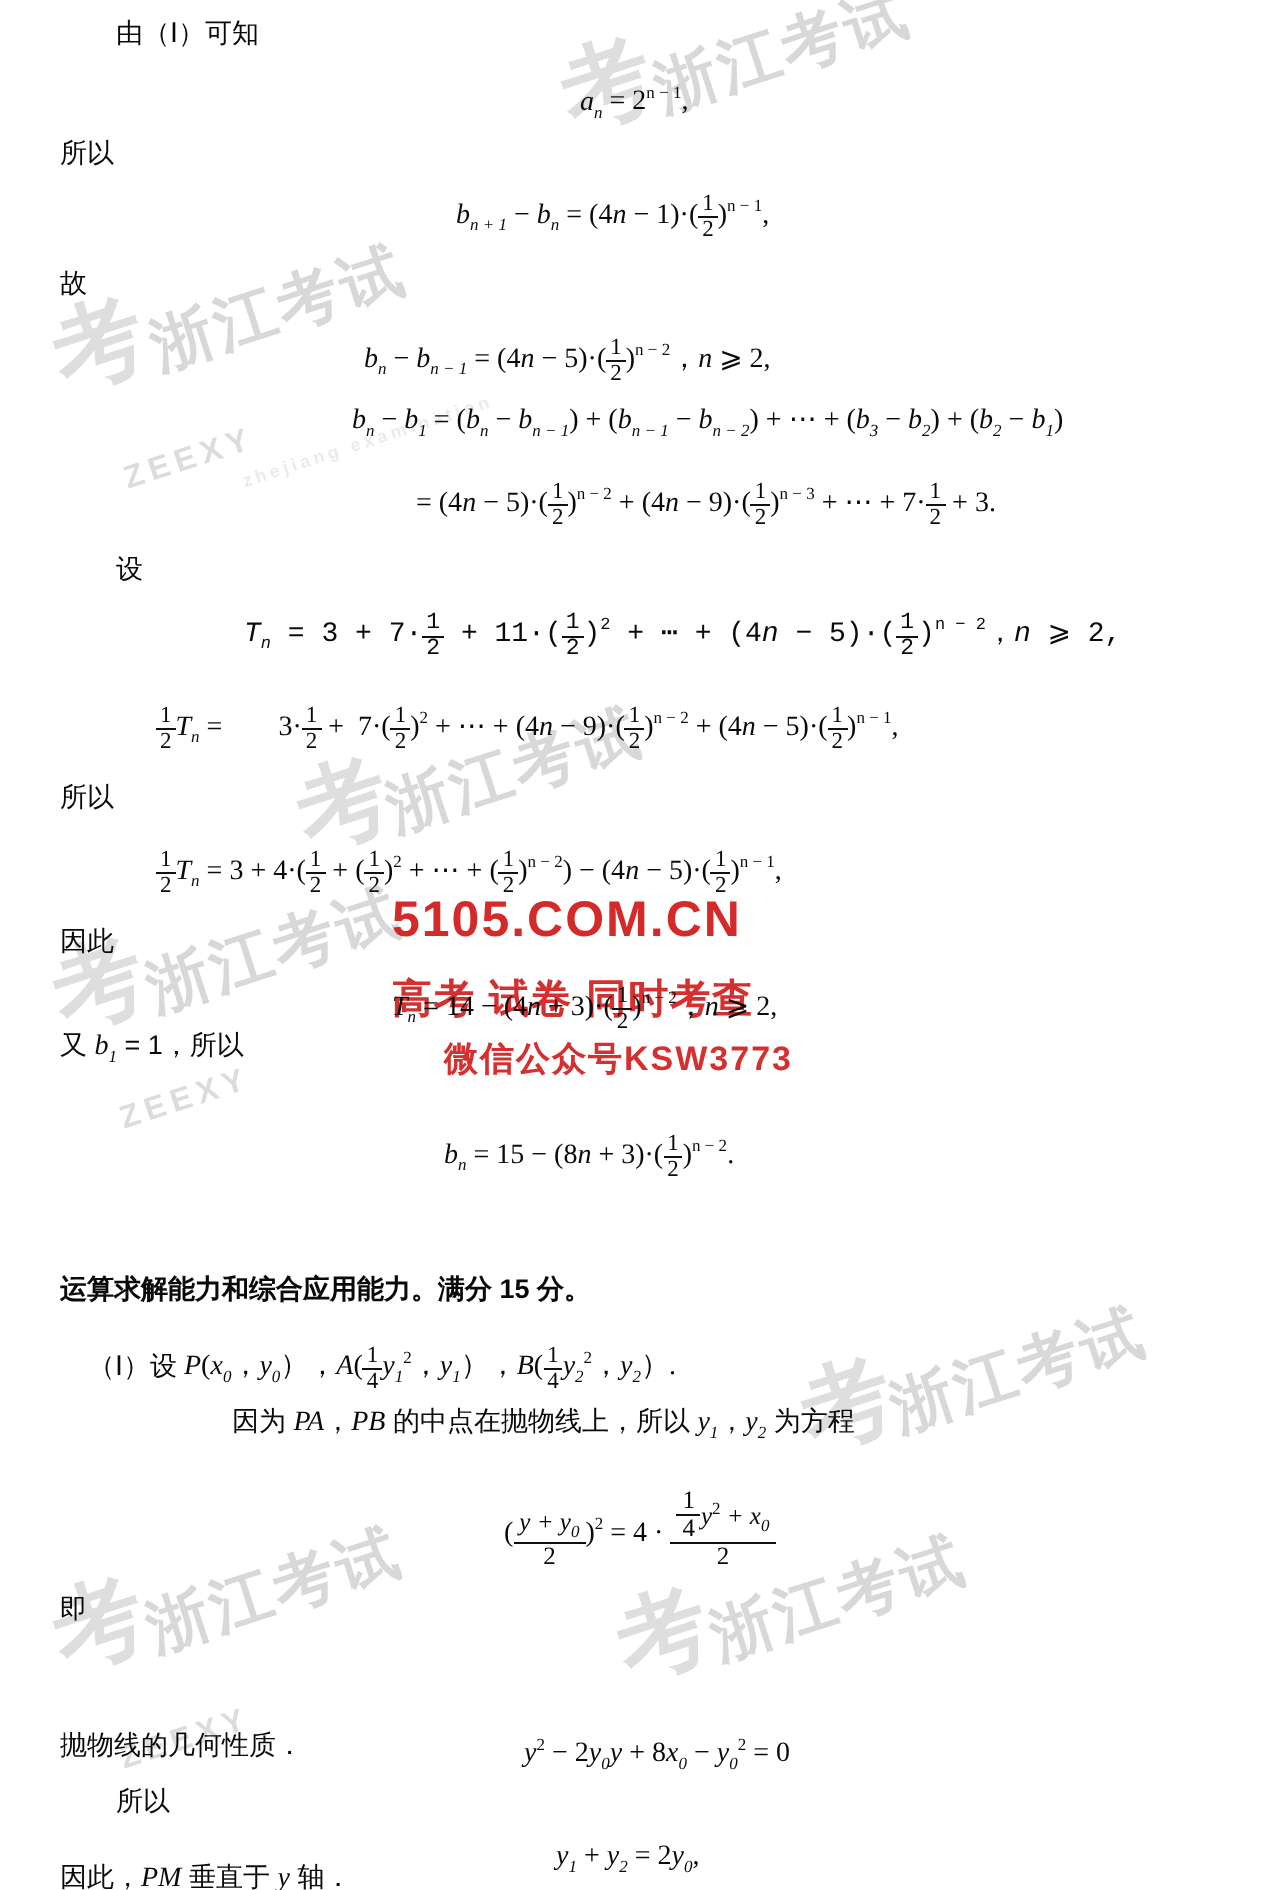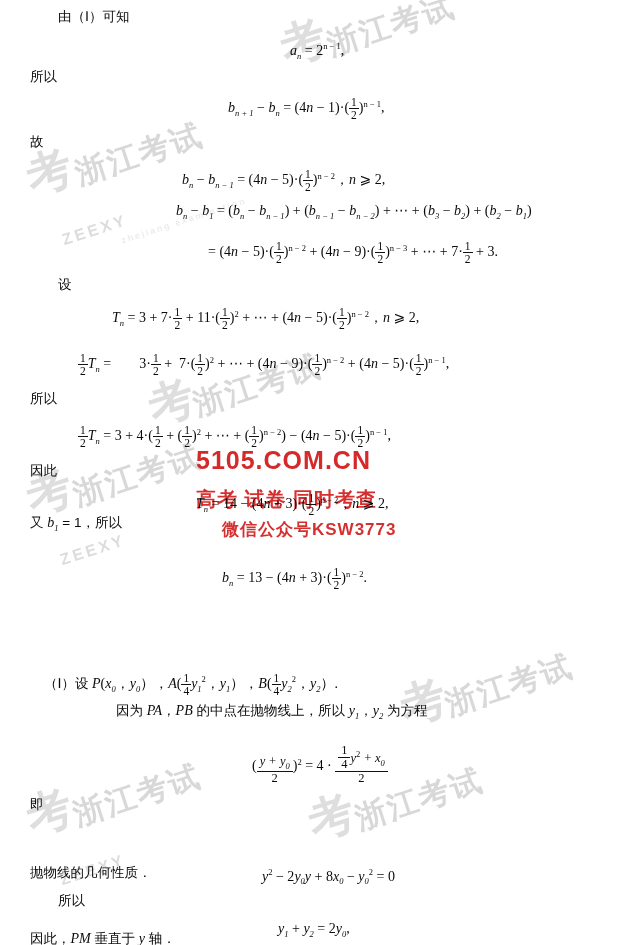--- a/index.html
+++ b/index.html
@@ -240,21 +240,21 @@
     <div class="ln math" style="left:176px; top:204px;">
       b<sub>n</sub> <span class="up">−</span> b<sub>1</sub> <span class="up">= (</span>b<sub>n</sub> <span class="up">−</span> b<sub>n − 1</sub><span class="up">) + (</span>b<sub>n − 1</sub> <span class="up">−</span> b<sub>n − 2</sub><span class="up">) + ⋯ + (</span>b<sub>3</sub> <span class="up">−</span> b<sub>2</sub><span class="up">) + (</span>b<sub>2</sub> <span class="up">−</span> b<sub>1</sub><span class="up">)</span>
     </div>
 
     <div class="ln math" style="left:208px; top:240px;">
       <span class="up">= (4</span>n<span class="up"> − 5)·(</span><span class="frac"><span class="num up">1</span><span class="den up">2</span></span><span class="up">)</span><sup class="up">n − 2</sup><span class="up"> + (4</span>n<span class="up"> − 9)·(</span><span class="frac"><span class="num up">1</span><span class="den up">2</span></span><span class="up">)</span><sup class="up">n − 3</sup><span class="up"> + ⋯ + 7·</span><span class="frac"><span class="num up">1</span><span class="den up">2</span></span><span class="up"> + 3.</span>
     </div>
 
     <div class="ln cn" style="left:58px; top:278px;">设</div>
 
-    <div class="ln math" style="left:112px; top:306px;">
+    <div class="ln math" style="left:122px; top:306px;font-family:Liberation Mono, monospace;">
       T<sub>n</sub> <span class="up">= 3 + 7·</span><span class="frac"><span class="num up">1</span><span class="den up">2</span></span><span class="up"> + 11·(</span><span class="frac"><span class="num up">1</span><span class="den up">2</span></span><span class="up">)</span><sup class="up">2</sup><span class="up"> + ⋯ + (4</span>n<span class="up"> − 5)·(</span><span class="frac"><span class="num up">1</span><span class="den up">2</span></span><span class="up">)</span><sup class="up">n − 2</sup><span class="up">，</span>n<span class="up"> ⩾ 2,</span>
     </div>
 
     <div class="ln math" style="left:78px; top:352px;">
       <span class="frac"><span class="num up">1</span><span class="den up">2</span></span>T<sub>n</sub> <span class="up">=</span>&nbsp;&nbsp;&nbsp;&nbsp;&nbsp;&nbsp;&nbsp;&nbsp;<span class="up">3·</span><span class="frac"><span class="num up">1</span><span class="den up">2</span></span><span class="up"> + &nbsp;7·(</span><span class="frac"><span class="num up">1</span><span class="den up">2</span></span><span class="up">)</span><sup class="up">2</sup><span class="up"> + ⋯ + (4</span>n<span class="up"> − 9)·(</span><span class="frac"><span class="num up">1</span><span class="den up">2</span></span><span class="up">)</span><sup class="up">n − 2</sup><span class="up"> + (4</span>n<span class="up"> − 5)·(</span><span class="frac"><span class="num up">1</span><span class="den up">2</span></span><span class="up">)</span><sup class="up">n − 1</sup><span class="up">,</span>
     </div>
 
     <div class="ln cn" style="left:30px; top:392px;">所以</div>
 
     <div class="ln math" style="left:78px; top:424px;">
@@ -265,23 +265,24 @@
 
     <div class="ln math" style="left:196px; top:492px;">
       T<sub>n</sub> <span class="up">= 14 − (4</span>n<span class="up"> + 3)·(</span><span class="frac"><span class="num up">1</span><span class="den up">2</span></span><span class="up">)</span><sup class="up">n − 2</sup><span class="up">，</span>n<span class="up"> ⩾ 2,</span>
     </div>
 
     <div class="ln cn" style="left:30px; top:516px;">
       又 <span class="math">b<sub>1</sub></span> = 1，所以
     </div>
 
     <div class="ln math" style="left:222px; top:566px;">
-      b<sub>n</sub> <span class="up">= 13 − (4</span>n<span class="up"> + 3)·(</span><span class="frac"><span class="num up">1</span><span class="den up">2</span></span><span class="up">)</span><sup class="up">n − 2</sup><span class="up">.</span>
-    </div>
-
+      b<sub>n</sub> <span class="up">= 15 − (8</span>n<span class="up"> + 3)·(</span><span class="frac"><span class="num up">1</span><span class="den up">2</span></span><span class="up">)</span><sup class="up">n − 2</sup><span class="up">.</span>
+    </div>
+
+    <div class="ln cn bold" style="left:30px; top:638px;">运算求解能力和综合应用能力。满分 15 分。</div>
 
     <div class="ln" style="left:44px; top:672px;">
       <span class="cn">（Ⅰ）设</span><span class="math">&nbsp;P<span class="up">(</span>x<sub>0</sub><span class="up">，</span>y<sub>0</sub><span class="up">），</span>A<span class="up">(</span><span class="frac"><span class="num up">1</span><span class="den up">4</span></span>y<sub>1</sub><sup class="up">2</sup><span class="up">，</span>y<sub>1</sub><span class="up">），</span>B<span class="up">(</span><span class="frac"><span class="num up">1</span><span class="den up">4</span></span>y<sub>2</sub><sup class="up">2</sup><span class="up">，</span>y<sub>2</sub><span class="up">）.</span></span>
     </div>
 
     <div class="ln cn" style="left:116px; top:704px;">
       因为 <span class="math">PA</span>，<span class="math">PB</span> 的中点在抛物线上，所以 <span class="math">y<sub>1</sub></span>，<span class="math">y<sub>2</sub></span> 为方程
     </div>
 
     <div class="ln math" style="left:252px; top:744px;">

